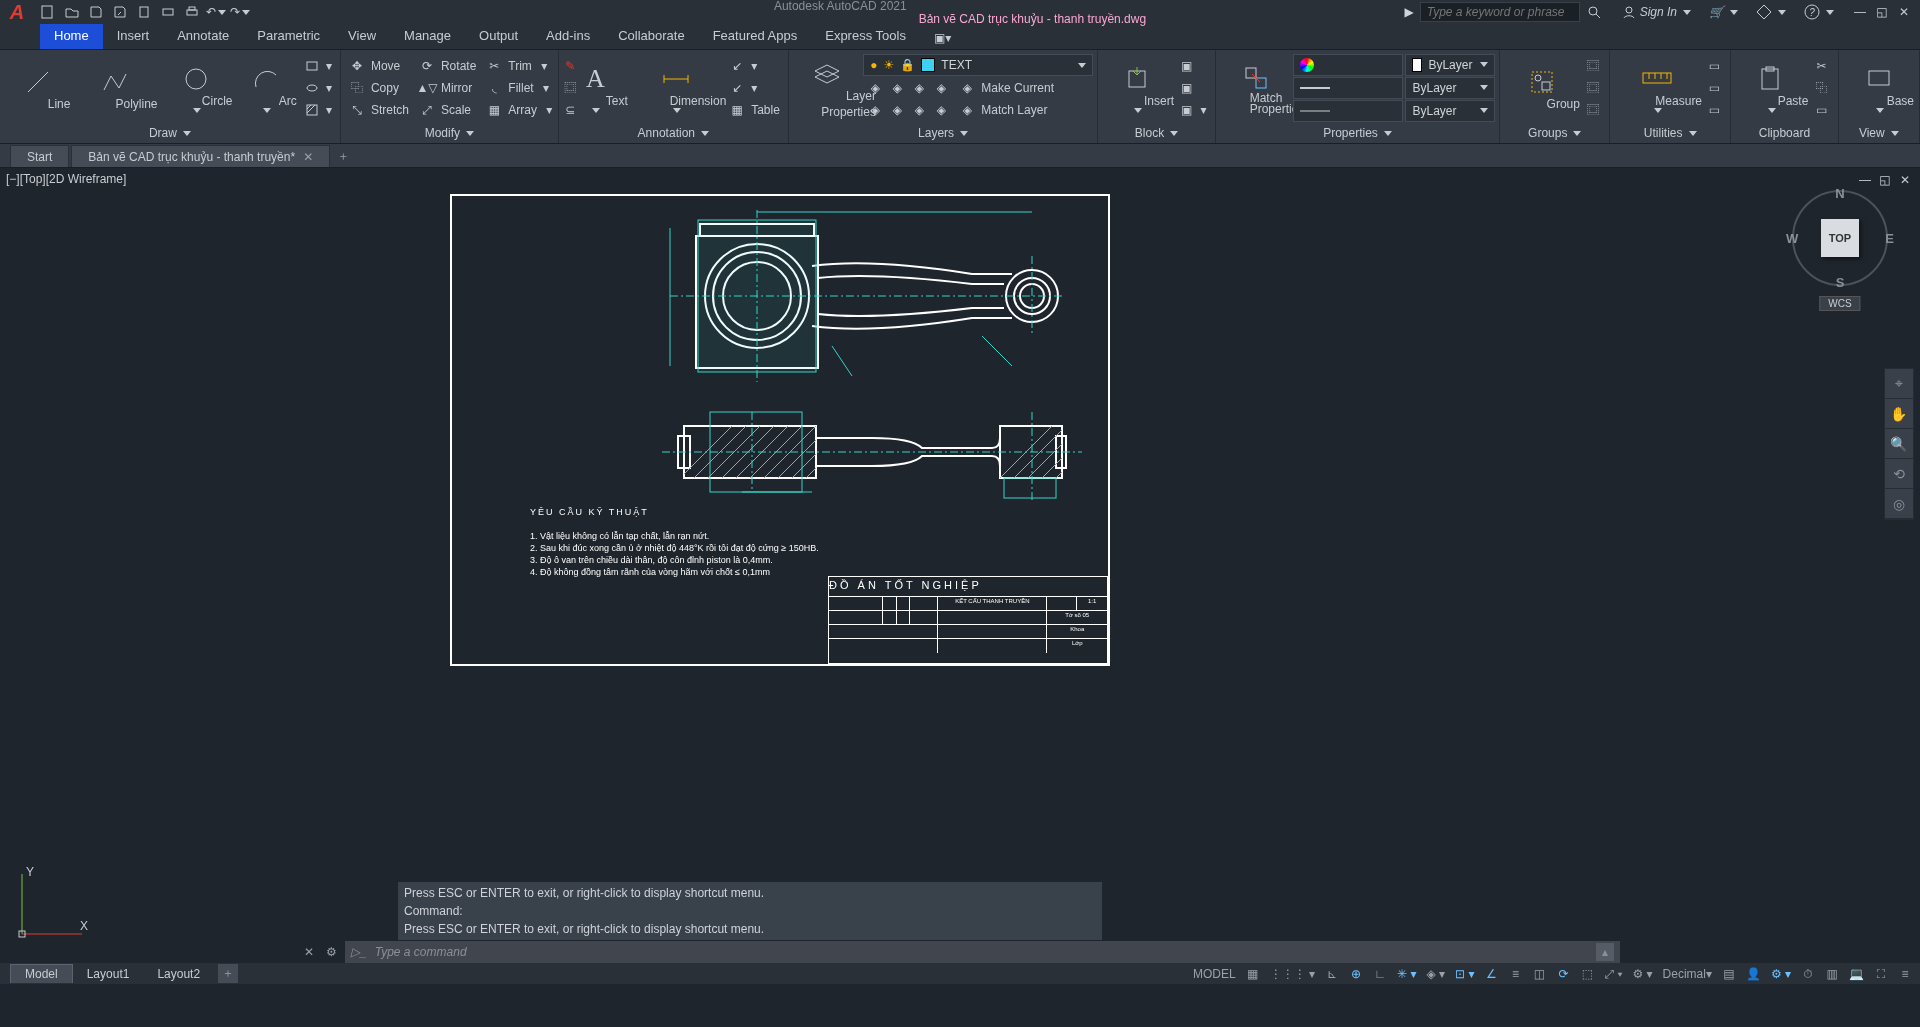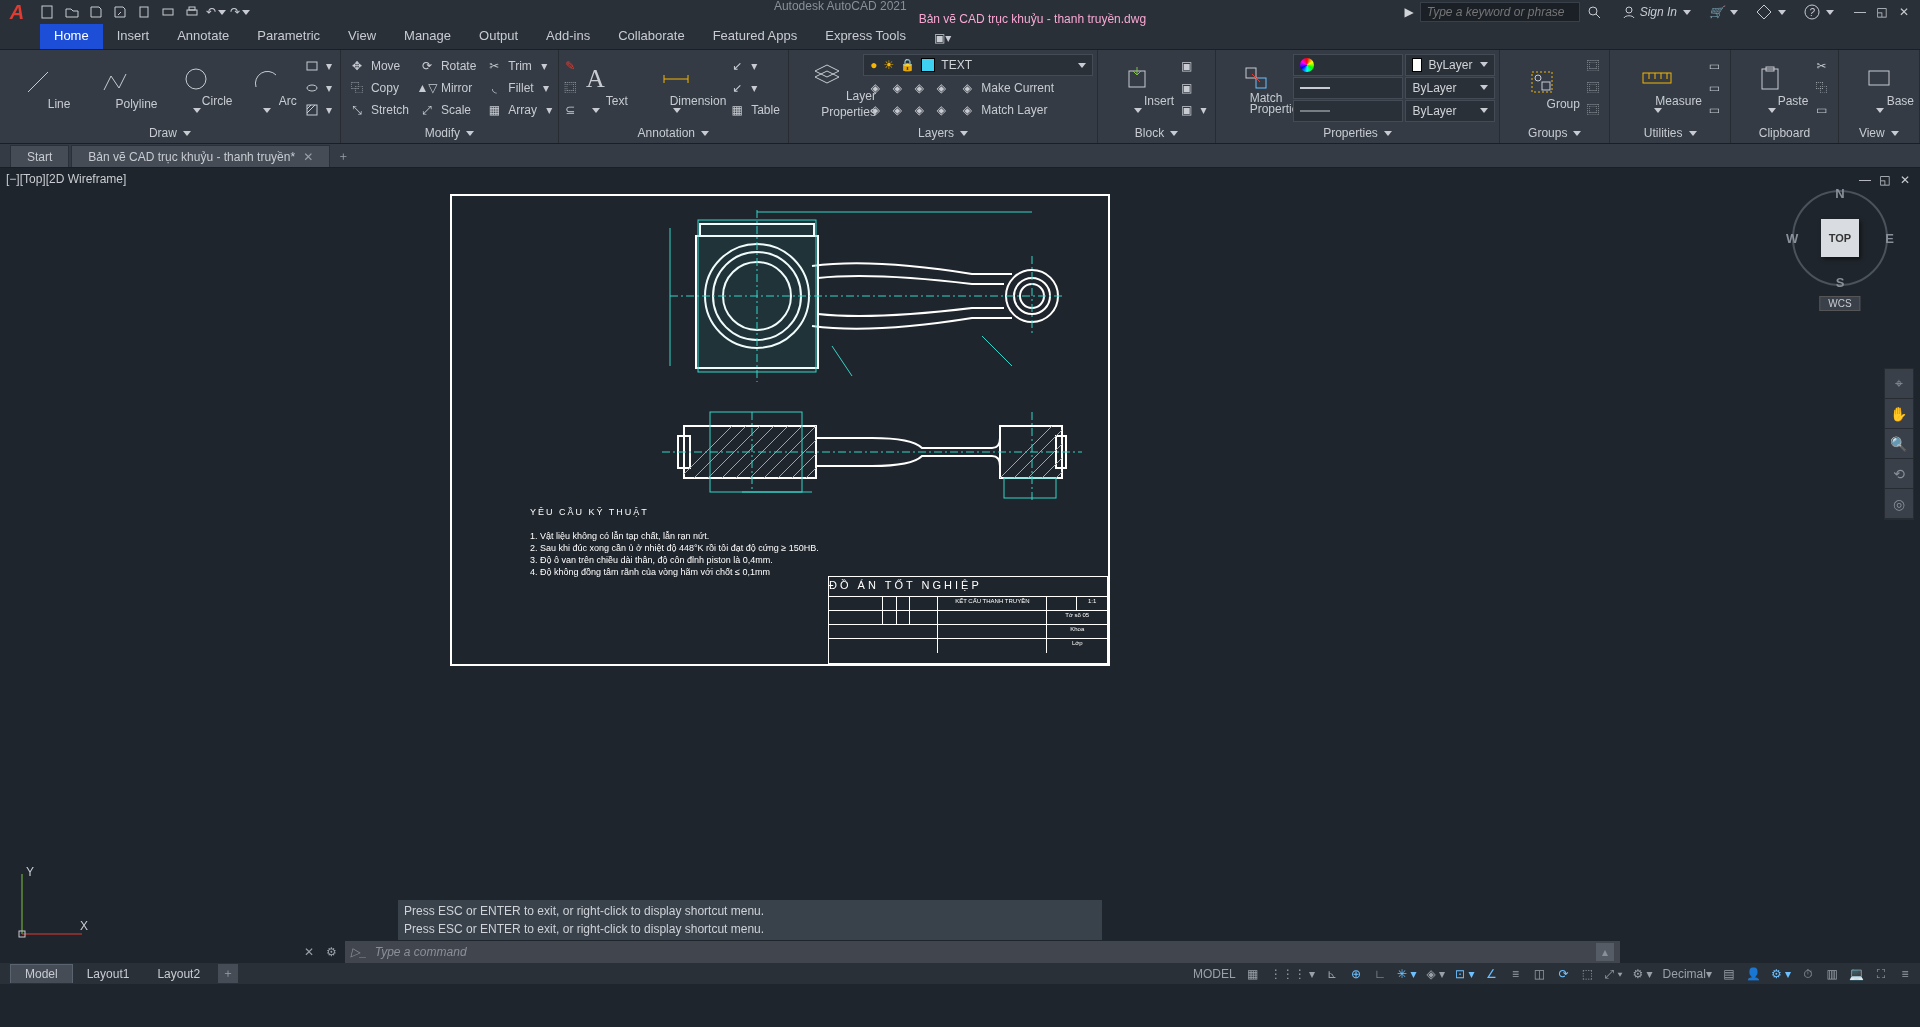--- a/index.html
+++ b/index.html
@@ -737,20 +737,21 @@
       <div class="r" style="height:14px;border-bottom:none">
         <div class="c" style="width:110px"></div>
           <div class="c" style="width:110px"></div>
         <div class="mini" style="width:60px;padding-top:1px">Lớp</div>
       </div>
     </div>
   </div>
 
   <div id="cmd-hist">
     <div>Press ESC or ENTER to exit, or right-click to display shortcut menu.</div>
+    <div>Command:</div>
     <div>Press ESC or ENTER to exit, or right-click to display shortcut menu.</div>
   </div>
 
   <div id="cmd-line">
     <span class="hist">✕</span>
     <span class="hist">⚙</span>
     <div class="box">
       <span>▷_</span>
       <span>Type a command</span>
       <span class="up">▴</span>

